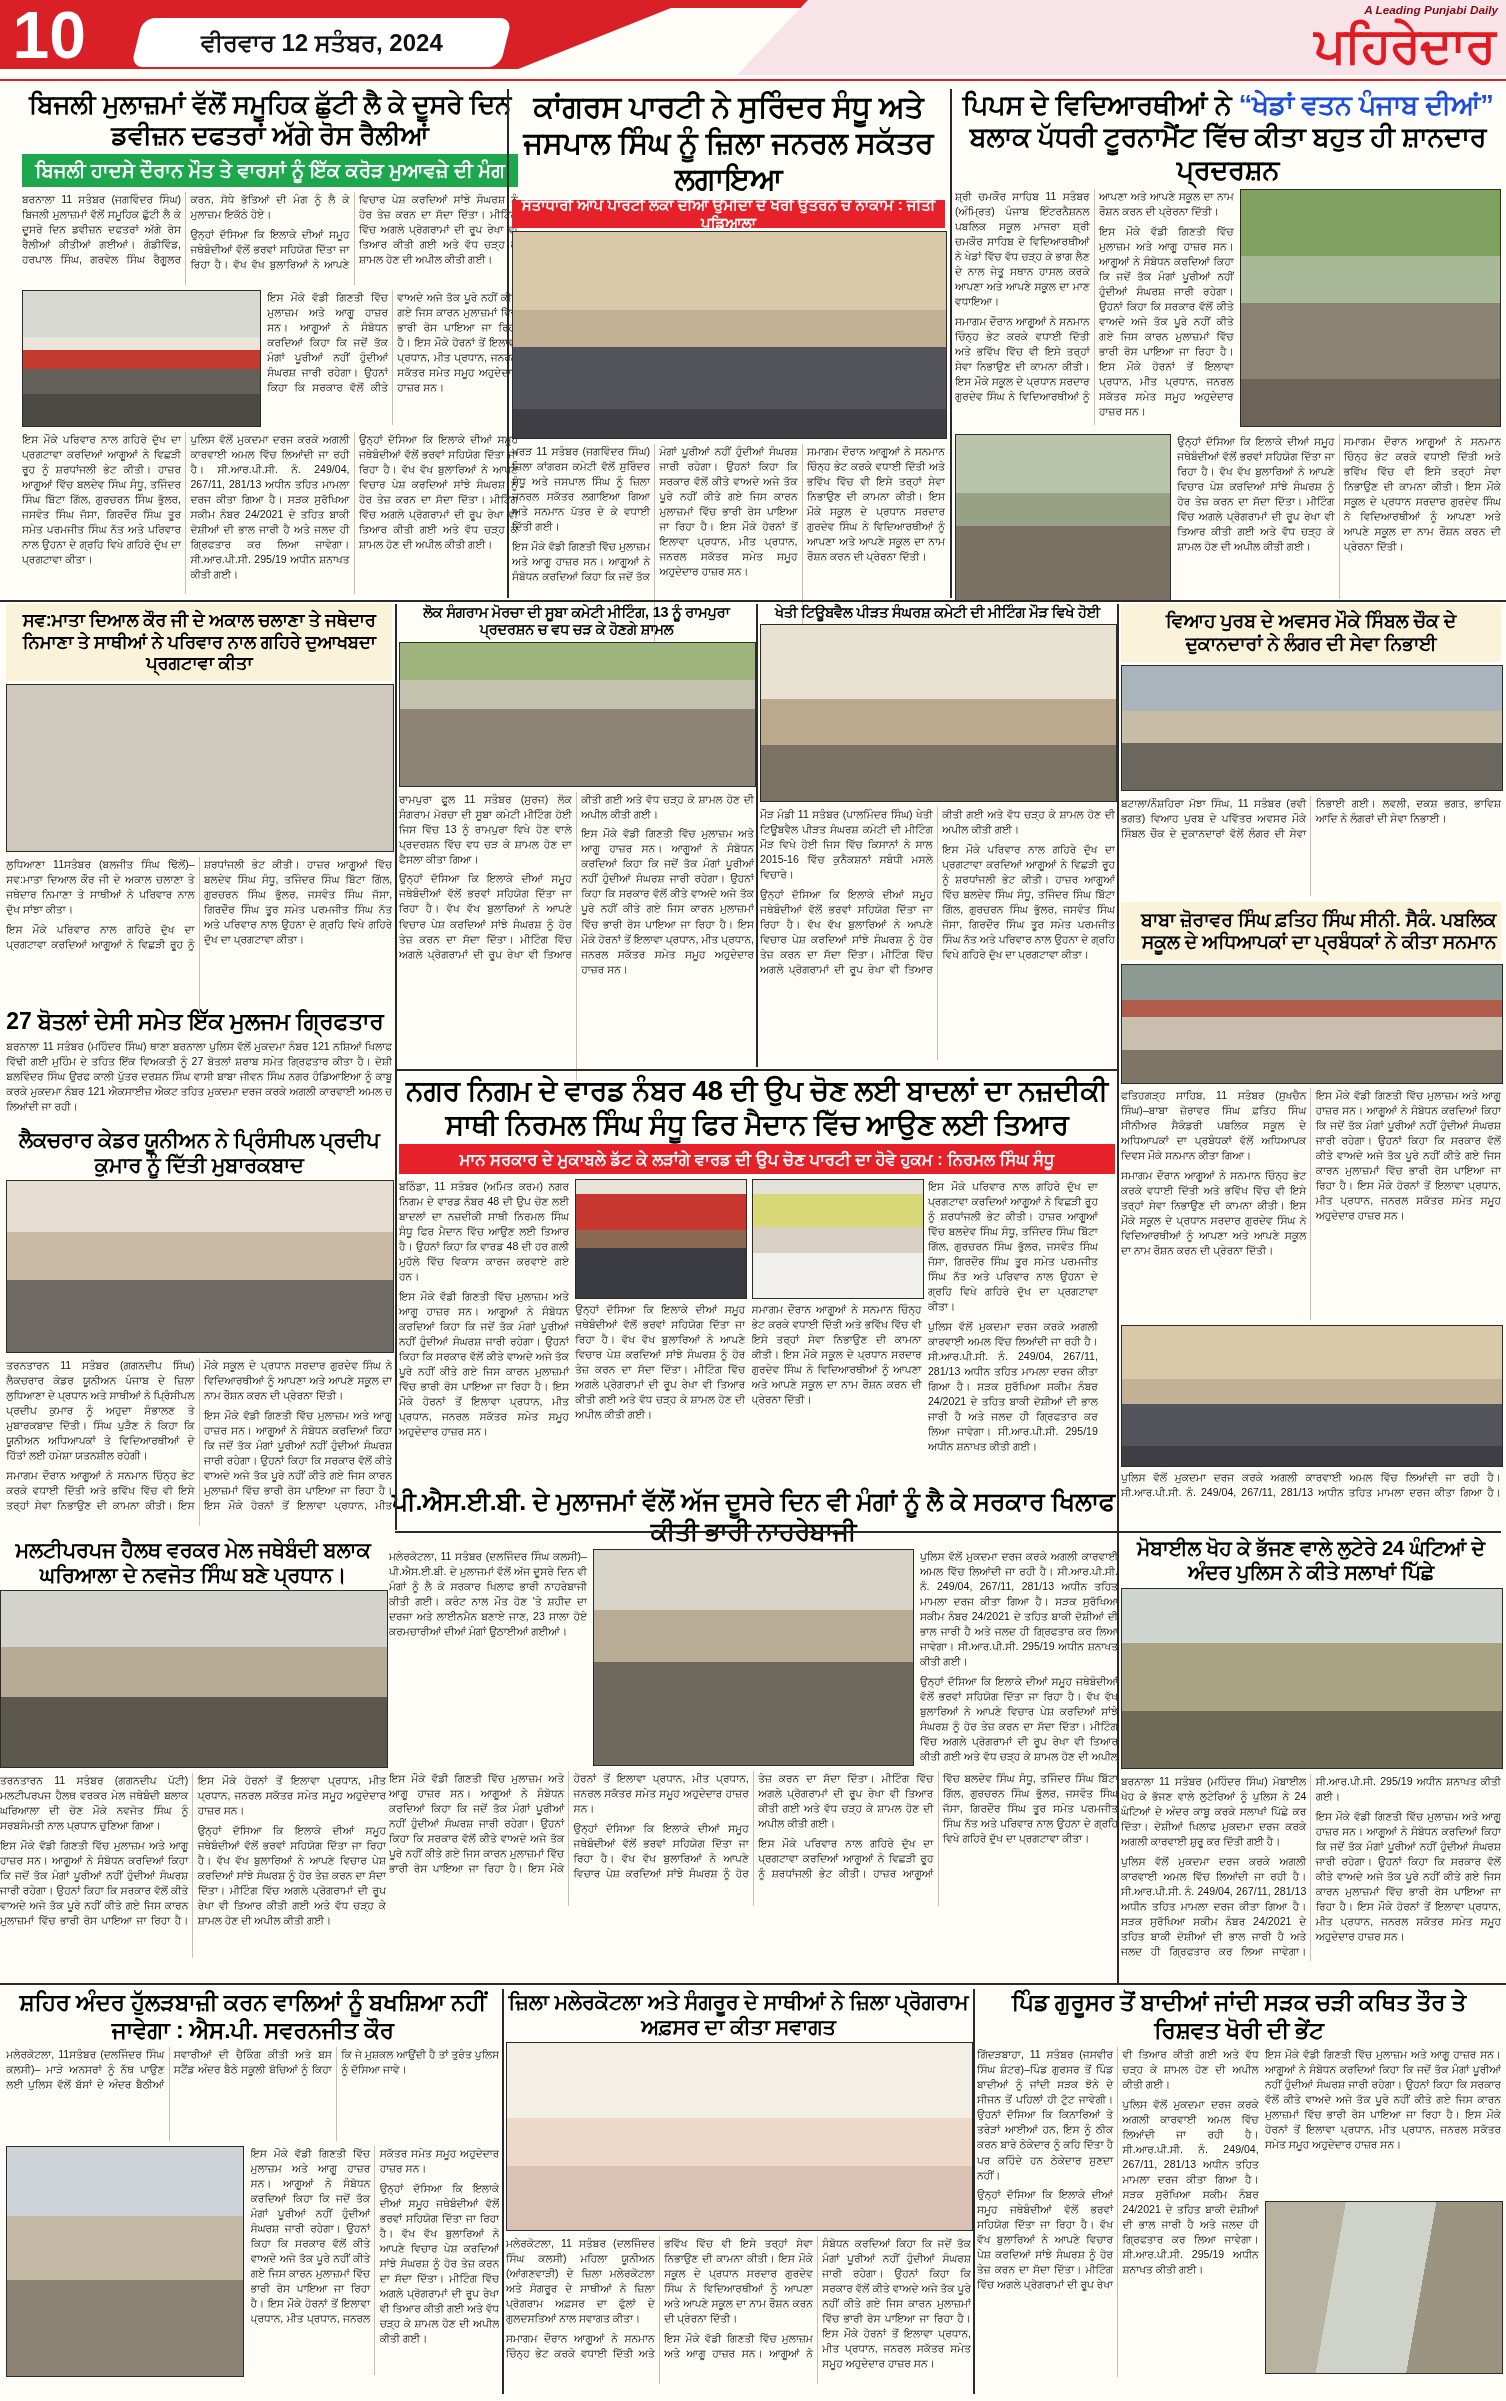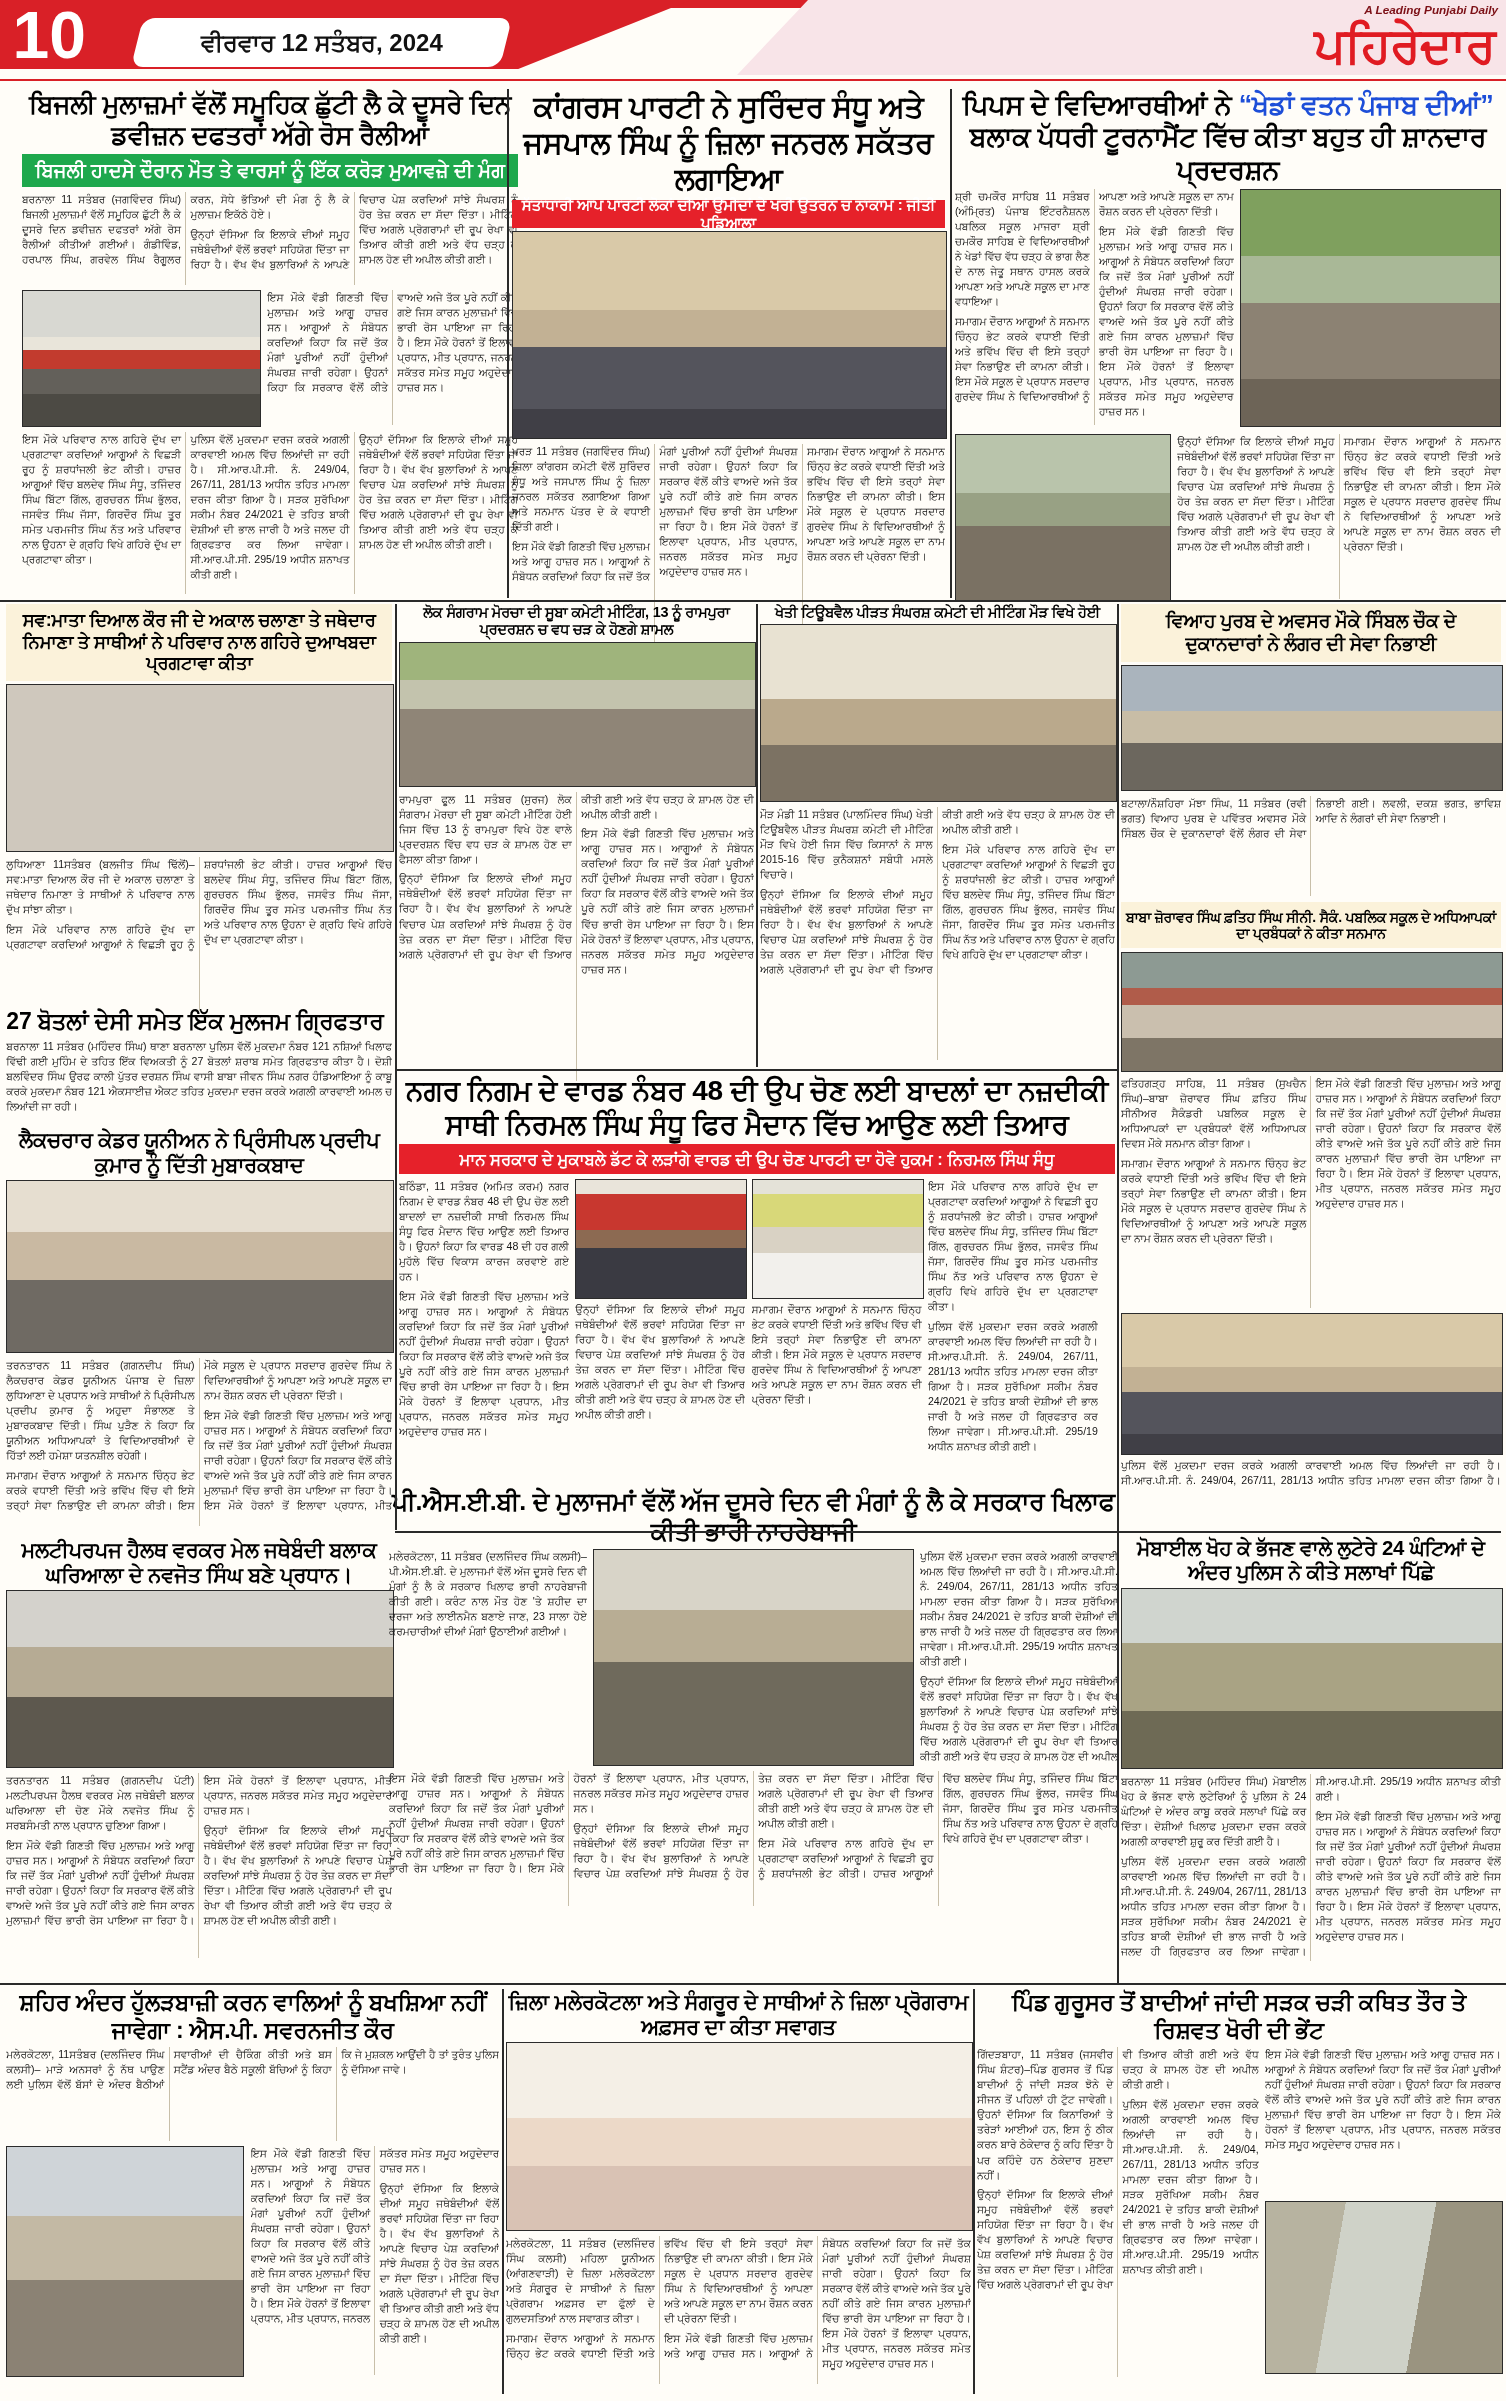--- a/index.html
+++ b/index.html
@@ -141,21 +141,21 @@
   <div class="art" style="left:6.3px;top:1127px;width:386px;">
     <div class="hl" style="font-size:21px;">ਲੈਕਚਰਾਰ ਕੇਡਰ ਯੂਨੀਅਨ ਨੇ ਪ੍ਰਿੰਸੀਪਲ ਪ੍ਰਦੀਪ ਕੁਮਾਰ ਨੂੰ ਦਿੱਤੀ ਮੁਬਾਰਕਬਾਦ</div>
     <div class="ph p-award mt4" style="width:100%;height:171px;"></div>
     <div class="bt c2 mt6" style="height:168px;">
       <p>ਤਰਨਤਾਰਨ 11 ਸਤੰਬਰ (ਗਗਨਦੀਪ ਸਿੰਘ) ਲੈਕਚਰਾਰ ਕੇਡਰ ਯੂਨੀਅਨ ਪੰਜਾਬ ਦੇ ਜ਼ਿਲਾ ਲੁਧਿਆਣਾ ਦੇ ਪ੍ਰਧਾਨ ਅਤੇ ਸਾਥੀਆਂ ਨੇ ਪ੍ਰਿੰਸੀਪਲ ਪ੍ਰਦੀਪ ਕੁਮਾਰ ਨੂੰ ਅਹੁਦਾ ਸੰਭਾਲਣ ਤੇ ਮੁਬਾਰਕਬਾਦ ਦਿੱਤੀ। ਸਿੰਘ ਪੁੜੈਣ ਨੇ ਕਿਹਾ ਕਿ ਯੂਨੀਅਨ ਅਧਿਆਪਕਾਂ ਤੇ ਵਿਦਿਆਰਥੀਆਂ ਦੇ ਹਿੱਤਾਂ ਲਈ ਹਮੇਸ਼ਾ ਯਤਨਸ਼ੀਲ ਰਹੇਗੀ।</p>
       <p>ਸਮਾਗਮ ਦੌਰਾਨ ਆਗੂਆਂ ਨੇ ਸਨਮਾਨ ਚਿੰਨ੍ਹ ਭੇਟ ਕਰਕੇ ਵਧਾਈ ਦਿੱਤੀ ਅਤੇ ਭਵਿੱਖ ਵਿੱਚ ਵੀ ਇਸੇ ਤਰ੍ਹਾਂ ਸੇਵਾ ਨਿਭਾਉਣ ਦੀ ਕਾਮਨਾ ਕੀਤੀ। ਇਸ ਮੌਕੇ ਸਕੂਲ ਦੇ ਪ੍ਰਧਾਨ ਸਰਦਾਰ ਗੁਰਦੇਵ ਸਿੰਘ ਨੇ ਵਿਦਿਆਰਥੀਆਂ ਨੂੰ ਆਪਣਾ ਅਤੇ ਆਪਣੇ ਸਕੂਲ ਦਾ ਨਾਮ ਰੌਸ਼ਨ ਕਰਨ ਦੀ ਪ੍ਰੇਰਨਾ ਦਿੱਤੀ।</p>
       <p>ਇਸ ਮੌਕੇ ਵੱਡੀ ਗਿਣਤੀ ਵਿੱਚ ਮੁਲਾਜ਼ਮ ਅਤੇ ਆਗੂ ਹਾਜ਼ਰ ਸਨ। ਆਗੂਆਂ ਨੇ ਸੰਬੋਧਨ ਕਰਦਿਆਂ ਕਿਹਾ ਕਿ ਜਦੋਂ ਤੱਕ ਮੰਗਾਂ ਪੂਰੀਆਂ ਨਹੀਂ ਹੁੰਦੀਆਂ ਸੰਘਰਸ਼ ਜਾਰੀ ਰਹੇਗਾ। ਉਹਨਾਂ ਕਿਹਾ ਕਿ ਸਰਕਾਰ ਵੱਲੋਂ ਕੀਤੇ ਵਾਅਦੇ ਅਜੇ ਤੱਕ ਪੂਰੇ ਨਹੀਂ ਕੀਤੇ ਗਏ ਜਿਸ ਕਾਰਨ ਮੁਲਾਜ਼ਮਾਂ ਵਿੱਚ ਭਾਰੀ ਰੋਸ ਪਾਇਆ ਜਾ ਰਿਹਾ ਹੈ। ਇਸ ਮੌਕੇ ਹੋਰਨਾਂ ਤੋਂ ਇਲਾਵਾ ਪ੍ਰਧਾਨ, ਮੀਤ ਪ੍ਰਧਾਨ, ਜਨਰਲ ਸਕੱਤਰ ਸਮੇਤ ਸਮੂਹ ਅਹੁਦੇਦਾਰ ਹਾਜ਼ਰ ਸਨ।</p>
     </div>
   </div>
 
-  <div class="art" style="left:6px;top:1537px;width:386px;">
+  <div class="art" style="left:0;top:1537px;width:386px;">
     <div class="hl" style="font-size:21px;">ਮਲਟੀਪਰਪਜ ਹੈਲਥ ਵਰਕਰ ਮੇਲ ਜਥੇਬੰਦੀ ਬਲਾਕ ਘਰਿਆਲਾ ਦੇ ਨਵਜੋਤ ਸਿੰਘ ਬਣੇ ਪ੍ਰਧਾਨ।</div>
     <div class="ph p-streetgroup mt4" style="width:100%;height:176px;"></div>
     <div class="bt c2 mt6" style="height:185px;">
       <p>ਤਰਨਤਾਰਨ 11 ਸਤੰਬਰ (ਗਗਨਦੀਪ ਪੱਟੀ) ਮਲਟੀਪਰਪਜ ਹੈਲਥ ਵਰਕਰ ਮੇਲ ਜਥੇਬੰਦੀ ਬਲਾਕ ਘਰਿਆਲਾ ਦੀ ਚੋਣ ਮੌਕੇ ਨਵਜੋਤ ਸਿੰਘ ਨੂੰ ਸਰਬਸੰਮਤੀ ਨਾਲ ਪ੍ਰਧਾਨ ਚੁਣਿਆ ਗਿਆ।</p>
       <p>ਇਸ ਮੌਕੇ ਵੱਡੀ ਗਿਣਤੀ ਵਿੱਚ ਮੁਲਾਜ਼ਮ ਅਤੇ ਆਗੂ ਹਾਜ਼ਰ ਸਨ। ਆਗੂਆਂ ਨੇ ਸੰਬੋਧਨ ਕਰਦਿਆਂ ਕਿਹਾ ਕਿ ਜਦੋਂ ਤੱਕ ਮੰਗਾਂ ਪੂਰੀਆਂ ਨਹੀਂ ਹੁੰਦੀਆਂ ਸੰਘਰਸ਼ ਜਾਰੀ ਰਹੇਗਾ। ਉਹਨਾਂ ਕਿਹਾ ਕਿ ਸਰਕਾਰ ਵੱਲੋਂ ਕੀਤੇ ਵਾਅਦੇ ਅਜੇ ਤੱਕ ਪੂਰੇ ਨਹੀਂ ਕੀਤੇ ਗਏ ਜਿਸ ਕਾਰਨ ਮੁਲਾਜ਼ਮਾਂ ਵਿੱਚ ਭਾਰੀ ਰੋਸ ਪਾਇਆ ਜਾ ਰਿਹਾ ਹੈ। ਇਸ ਮੌਕੇ ਹੋਰਨਾਂ ਤੋਂ ਇਲਾਵਾ ਪ੍ਰਧਾਨ, ਮੀਤ ਪ੍ਰਧਾਨ, ਜਨਰਲ ਸਕੱਤਰ ਸਮੇਤ ਸਮੂਹ ਅਹੁਦੇਦਾਰ ਹਾਜ਼ਰ ਸਨ।</p>
       <p>ਉਨ੍ਹਾਂ ਦੱਸਿਆ ਕਿ ਇਲਾਕੇ ਦੀਆਂ ਸਮੂਹ ਜਥੇਬੰਦੀਆਂ ਵੱਲੋਂ ਭਰਵਾਂ ਸਹਿਯੋਗ ਦਿੱਤਾ ਜਾ ਰਿਹਾ ਹੈ। ਵੱਖ ਵੱਖ ਬੁਲਾਰਿਆਂ ਨੇ ਆਪਣੇ ਵਿਚਾਰ ਪੇਸ਼ ਕਰਦਿਆਂ ਸਾਂਝੇ ਸੰਘਰਸ਼ ਨੂੰ ਹੋਰ ਤੇਜ਼ ਕਰਨ ਦਾ ਸੱਦਾ ਦਿੱਤਾ। ਮੀਟਿੰਗ ਵਿੱਚ ਅਗਲੇ ਪ੍ਰੋਗਰਾਮਾਂ ਦੀ ਰੂਪ ਰੇਖਾ ਵੀ ਤਿਆਰ ਕੀਤੀ ਗਈ ਅਤੇ ਵੱਧ ਚੜ੍ਹ ਕੇ ਸ਼ਾਮਲ ਹੋਣ ਦੀ ਅਪੀਲ ਕੀਤੀ ਗਈ।</p>
     </div>
   </div>
 
   <div class="art" style="left:399px;top:604px;width:355px;">
@@ -177,21 +177,21 @@
       <p>ਇਸ ਮੌਕੇ ਪਰਿਵਾਰ ਨਾਲ ਗਹਿਰੇ ਦੁੱਖ ਦਾ ਪ੍ਰਗਟਾਵਾ ਕਰਦਿਆਂ ਆਗੂਆਂ ਨੇ ਵਿਛੜੀ ਰੂਹ ਨੂੰ ਸ਼ਰਧਾਂਜਲੀ ਭੇਟ ਕੀਤੀ। ਹਾਜ਼ਰ ਆਗੂਆਂ ਵਿੱਚ ਬਲਦੇਵ ਸਿੰਘ ਸੰਧੂ, ਤਜਿੰਦਰ ਸਿੰਘ ਬਿੱਟਾ ਗਿੱਲ, ਗੁਰਚਰਨ ਸਿੰਘ ਭੁੱਲਰ, ਜਸਵੰਤ ਸਿੰਘ ਜੱਸਾ, ਗਿਰਦੌਰ ਸਿੰਘ ਤੂਰ ਸਮੇਤ ਪਰਮਜੀਤ ਸਿੰਘ ਨੱਤ ਅਤੇ ਪਰਿਵਾਰ ਨਾਲ ਉਹਨਾ ਦੇ ਗ੍ਰਹਿ ਵਿਖੇ ਗਹਿਰੇ ਦੁੱਖ ਦਾ ਪ੍ਰਗਟਾਵਾ ਕੀਤਾ।</p>
     </div>
   </div>
 
   <div class="art" style="left:1121px;top:604px;width:380px;">
     <div class="hl box-cream" style="font-size:19px;">ਵਿਆਹ ਪੁਰਬ ਦੇ ਅਵਸਰ ਮੌਕੇ ਸਿੰਬਲ ਚੌਕ ਦੇ ਦੁਕਾਨਦਾਰਾਂ ਨੇ ਲੰਗਰ ਦੀ ਸੇਵਾ ਨਿਭਾਈ</div>
     <div class="ph p-langar mt4" style="width:100%;height:124px;"></div>
     <div class="bt c2 mt6" style="height:100px;">
       <p>ਬਟਾਲਾ/ਨੌਸ਼ਹਿਰਾ ਮੱਝਾ ਸਿੰਘ, 11 ਸਤੰਬਰ (ਰਵੀ ਭਗਤ) ਵਿਆਹ ਪੁਰਬ ਦੇ ਪਵਿੱਤਰ ਅਵਸਰ ਮੌਕੇ ਸਿੰਬਲ ਚੌਕ ਦੇ ਦੁਕਾਨਦਾਰਾਂ ਵੱਲੋਂ ਲੰਗਰ ਦੀ ਸੇਵਾ ਨਿਭਾਈ ਗਈ। ਲਵਲੀ, ਦਕਸ਼ ਭਗਤ, ਭਾਵਿਸ਼ ਆਦਿ ਨੇ ਲੰਗਰਾਂ ਦੀ ਸੇਵਾ ਨਿਭਾਈ।</p>
     </div>
-    <div class="hl box-cream mt8" style="font-size:14px;">ਬਾਬਾ ਜ਼ੋਰਾਵਰ ਸਿੰਘ ਫ਼ਤਿਹ ਸਿੰਘ ਸੀਨੀ. ਸੈਕੰ. ਪਬਲਿਕ ਸਕੂਲ ਦੇ ਅਧਿਆਪਕਾਂ ਦਾ ਪ੍ਰਬੰਧਕਾਂ ਨੇ ਕੀਤਾ ਸਨਮਾਨ</div>
+    <div class="hl box-cream mt8" style="font-size:19px;text-align:right;">ਬਾਬਾ ਜ਼ੋਰਾਵਰ ਸਿੰਘ ਫ਼ਤਿਹ ਸਿੰਘ ਸੀਨੀ. ਸੈਕੰ. ਪਬਲਿਕ ਸਕੂਲ ਦੇ ਅਧਿਆਪਕਾਂ ਦਾ ਪ੍ਰਬੰਧਕਾਂ ਨੇ ਕੀਤਾ ਸਨਮਾਨ</div>
     <div class="ph p-school mt4" style="width:100%;height:118px;"></div>
     <div class="bt c2 mt6" style="height:232px;">
       <p>ਫਤਿਹਗੜ੍ਹ ਸਾਹਿਬ, 11 ਸਤੰਬਰ (ਸੁਖਚੈਨ ਸਿੰਘ)–ਬਾਬਾ ਜ਼ੋਰਾਵਰ ਸਿੰਘ ਫ਼ਤਿਹ ਸਿੰਘ ਸੀਨੀਅਰ ਸੈਕੰਡਰੀ ਪਬਲਿਕ ਸਕੂਲ ਦੇ ਅਧਿਆਪਕਾਂ ਦਾ ਪ੍ਰਬੰਧਕਾਂ ਵੱਲੋਂ ਅਧਿਆਪਕ ਦਿਵਸ ਮੌਕੇ ਸਨਮਾਨ ਕੀਤਾ ਗਿਆ।</p>
       <p>ਸਮਾਗਮ ਦੌਰਾਨ ਆਗੂਆਂ ਨੇ ਸਨਮਾਨ ਚਿੰਨ੍ਹ ਭੇਟ ਕਰਕੇ ਵਧਾਈ ਦਿੱਤੀ ਅਤੇ ਭਵਿੱਖ ਵਿੱਚ ਵੀ ਇਸੇ ਤਰ੍ਹਾਂ ਸੇਵਾ ਨਿਭਾਉਣ ਦੀ ਕਾਮਨਾ ਕੀਤੀ। ਇਸ ਮੌਕੇ ਸਕੂਲ ਦੇ ਪ੍ਰਧਾਨ ਸਰਦਾਰ ਗੁਰਦੇਵ ਸਿੰਘ ਨੇ ਵਿਦਿਆਰਥੀਆਂ ਨੂੰ ਆਪਣਾ ਅਤੇ ਆਪਣੇ ਸਕੂਲ ਦਾ ਨਾਮ ਰੌਸ਼ਨ ਕਰਨ ਦੀ ਪ੍ਰੇਰਨਾ ਦਿੱਤੀ।</p>
       <p>ਇਸ ਮੌਕੇ ਵੱਡੀ ਗਿਣਤੀ ਵਿੱਚ ਮੁਲਾਜ਼ਮ ਅਤੇ ਆਗੂ ਹਾਜ਼ਰ ਸਨ। ਆਗੂਆਂ ਨੇ ਸੰਬੋਧਨ ਕਰਦਿਆਂ ਕਿਹਾ ਕਿ ਜਦੋਂ ਤੱਕ ਮੰਗਾਂ ਪੂਰੀਆਂ ਨਹੀਂ ਹੁੰਦੀਆਂ ਸੰਘਰਸ਼ ਜਾਰੀ ਰਹੇਗਾ। ਉਹਨਾਂ ਕਿਹਾ ਕਿ ਸਰਕਾਰ ਵੱਲੋਂ ਕੀਤੇ ਵਾਅਦੇ ਅਜੇ ਤੱਕ ਪੂਰੇ ਨਹੀਂ ਕੀਤੇ ਗਏ ਜਿਸ ਕਾਰਨ ਮੁਲਾਜ਼ਮਾਂ ਵਿੱਚ ਭਾਰੀ ਰੋਸ ਪਾਇਆ ਜਾ ਰਿਹਾ ਹੈ। ਇਸ ਮੌਕੇ ਹੋਰਨਾਂ ਤੋਂ ਇਲਾਵਾ ਪ੍ਰਧਾਨ, ਮੀਤ ਪ੍ਰਧਾਨ, ਜਨਰਲ ਸਕੱਤਰ ਸਮੇਤ ਸਮੂਹ ਅਹੁਦੇਦਾਰ ਹਾਜ਼ਰ ਸਨ।</p>
     </div>
     <div class="ph p-group mt6" style="width:100%;height:140px;"></div>
     <div class="bt mt4" style="height:31px;">
       <p>ਪੁਲਿਸ ਵੱਲੋਂ ਮੁਕਦਮਾ ਦਰਜ ਕਰਕੇ ਅਗਲੀ ਕਾਰਵਾਈ ਅਮਲ ਵਿੱਚ ਲਿਆਂਦੀ ਜਾ ਰਹੀ ਹੈ। ਸੀ.ਆਰ.ਪੀ.ਸੀ. ਨੰ. 249/04, 267/11, 281/13 ਅਧੀਨ ਤਹਿਤ ਮਾਮਲਾ ਦਰਜ ਕੀਤਾ ਗਿਆ ਹੈ। ਸੜਕ ਸੁਰੱਖਿਆ ਸਕੀਮ ਨੰਬਰ 24/2021 ਦੇ ਤਹਿਤ ਬਾਕੀ ਦੋਸ਼ੀਆਂ ਦੀ ਭਾਲ ਜਾਰੀ ਹੈ ਅਤੇ ਜਲਦ ਹੀ ਗ੍ਰਿਫਤਾਰ ਕਰ ਲਿਆ ਜਾਵੇਗਾ। ਸੀ.ਆਰ.ਪੀ.ਸੀ. 295/19 ਅਧੀਨ ਸ਼ਨਾਖਤ ਕੀਤੀ ਗਈ।</p>
     </div>

